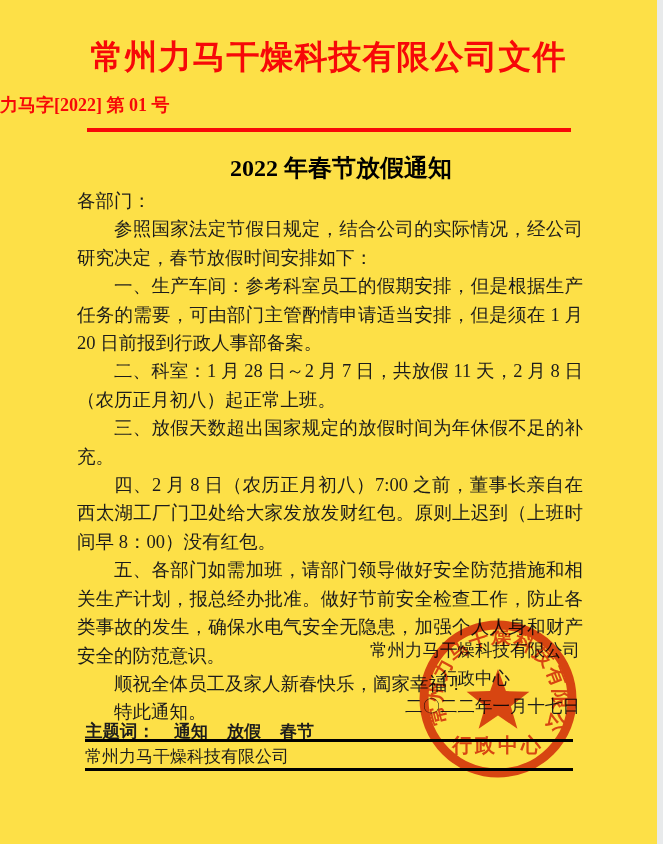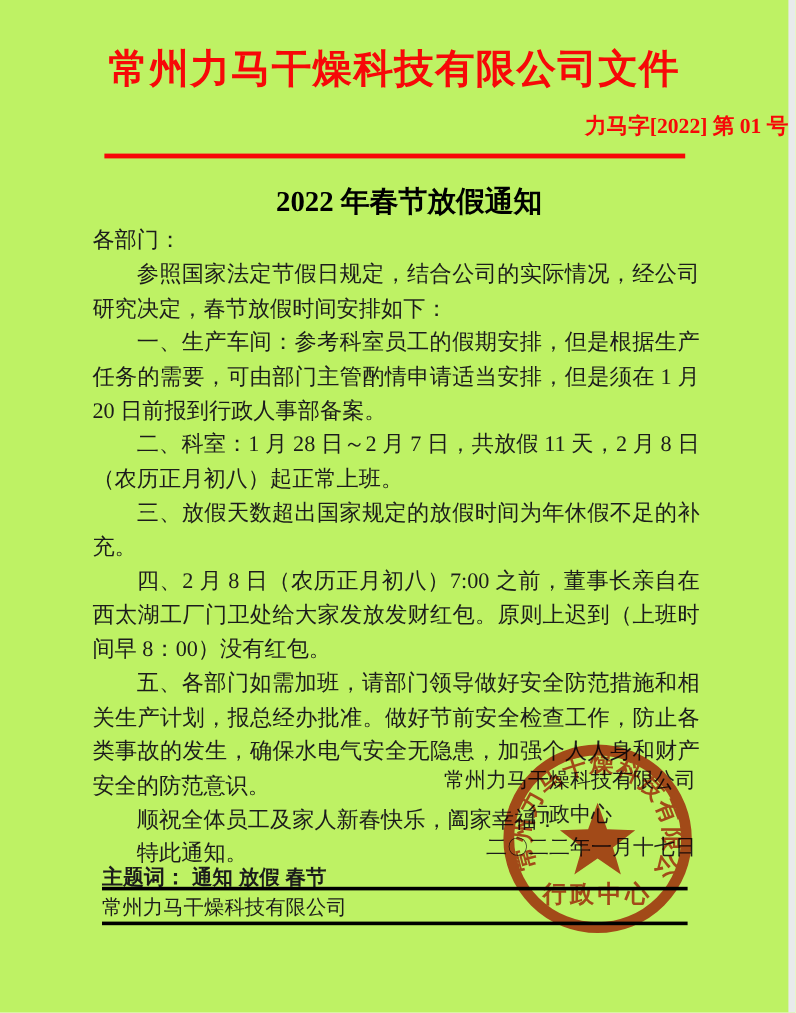--- a/index.html
+++ b/index.html
@@ -1,39 +1,39 @@
 <!DOCTYPE html>
 <html><head>
 <meta charset="utf-8">
 <style>
   * { margin:0; padding:0; box-sizing:border-box; }
   html,body { background:#ffffff; }
   .page {
     position:relative;
     width:663px; height:844px;
-    background:#bef264;
+    background:#fde047;
     overflow:hidden;
     font-family:"Liberation Serif","DejaVu Serif",serif;
     color:#1c1c1c;
   }
   .edge-right {
     position:absolute; top:0; right:0; width:6px; height:844px;
     background:#e8eaeb;
   }
   .org-title {
     position:absolute; top:39px; left:0; width:657px;
     text-align:center;
     font-family:"Liberation Sans","DejaVu Sans",sans-serif;
     font-weight:bold; font-size:33px; line-height:36px;
     color:#f70808; letter-spacing:1px;
     white-space:nowrap;
   }
   .doc-number {
     position:absolute; top:93px; left:0; width:657px;
-    text-align:right;
+    text-align:left;
     font-weight:bold; font-size:18px;
     color:#f70808;
   }
   .red-rule {
     position:absolute; top:128px; left:87px; width:484px; height:4px;
     background:#f70808;
   }
   .notice-title {
     position:absolute; top:152px; left:0; width:657px;
     text-align:center; font-weight:bold; font-size:24px; color:#000;padding-left:25px;
@@ -56,21 +56,21 @@
     position:absolute; left:411px; top:612px; width:174px; height:174px;
     mix-blend-mode:multiply; opacity:0.93;
     pointer-events:none;
   }
   .kw-row {
     position:absolute; top:719px; left:85px; width:488px;
     font-size:17.5px; white-space:nowrap;
   }
   .kw-label { font-weight:bold; }
   .kw-item {
-    font-weight:bold; margin-left:5px;
+    font-weight:bold; margin-left:19px;
     font-family:"Liberation Sans","DejaVu Sans",sans-serif;
     font-size:17px;
   }
   .kw-item:first-of-type { margin-left:10px; }
   .sep-line {
     position:absolute; left:85px; width:488px; height:3px; background:#000;
   }
   .sep-top { top:739px; }
   .sep-bottom { top:768px; }
   .footer-row {

